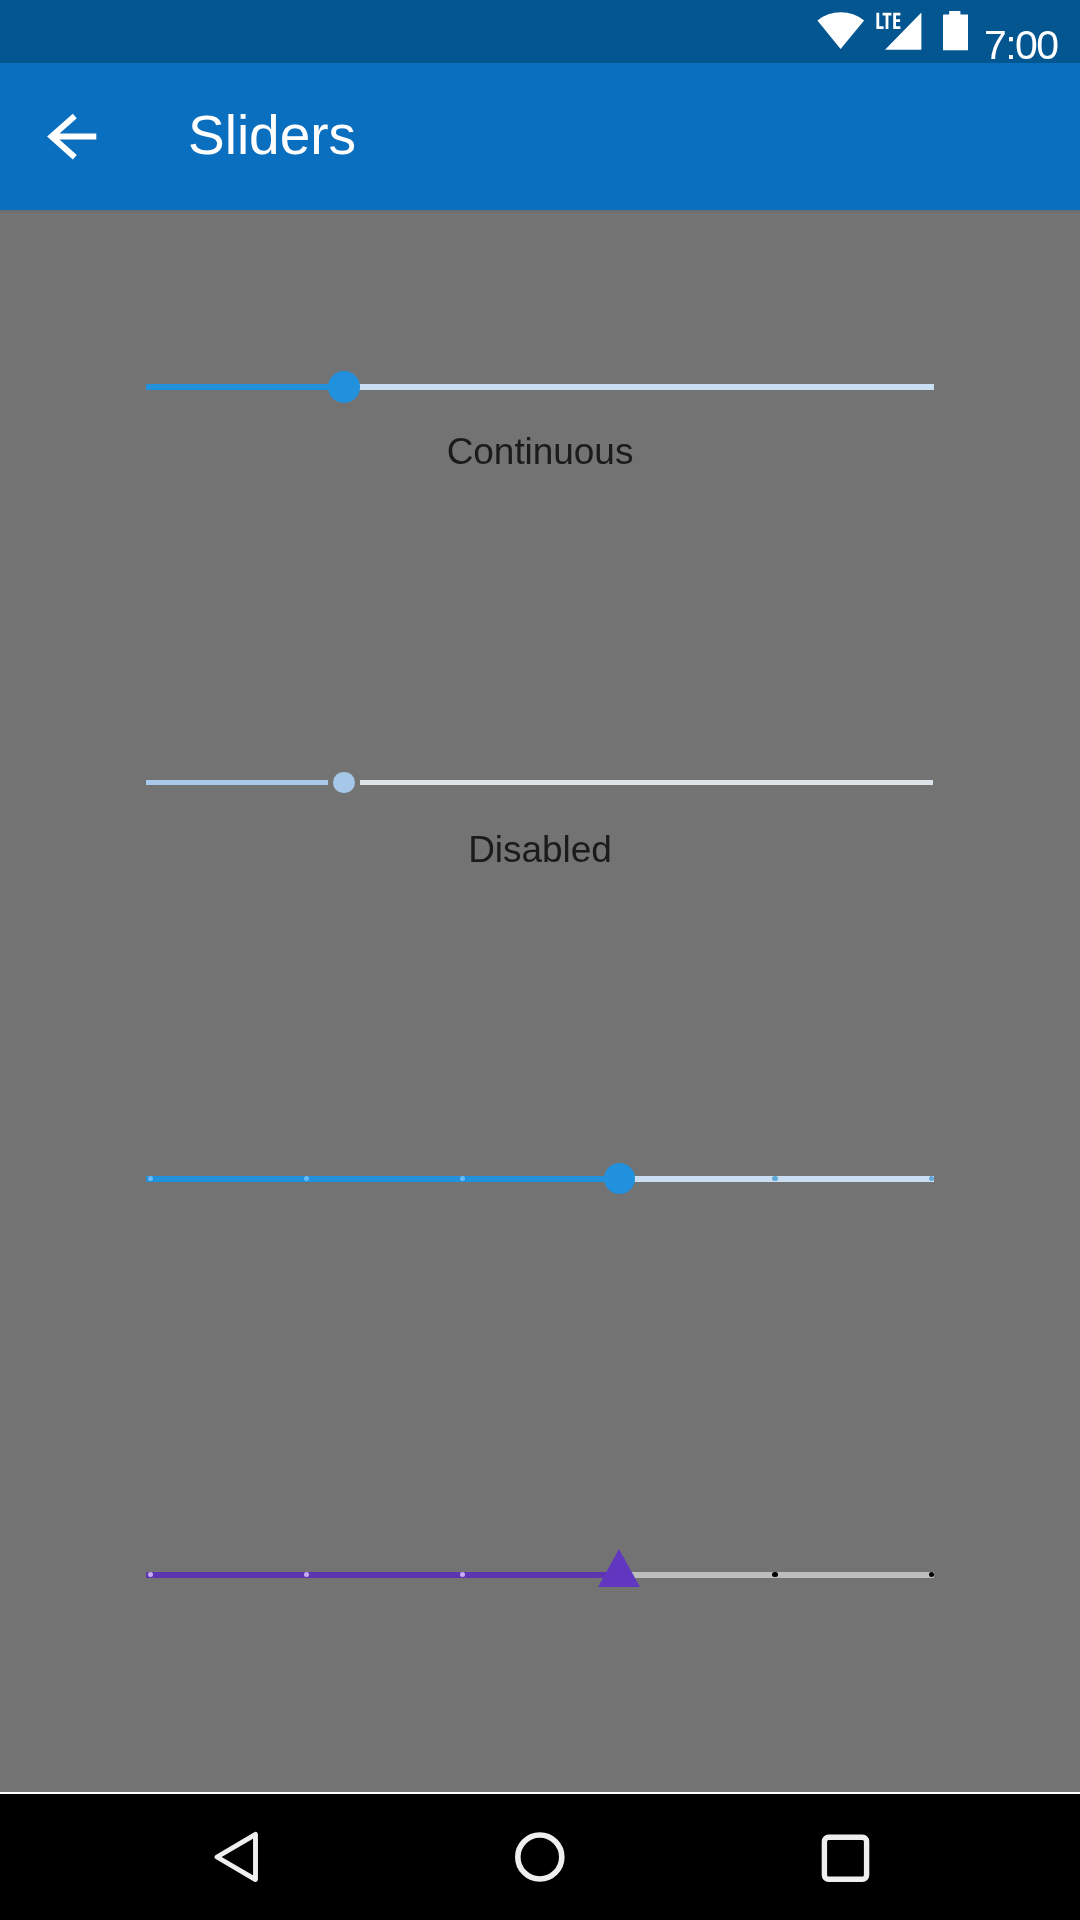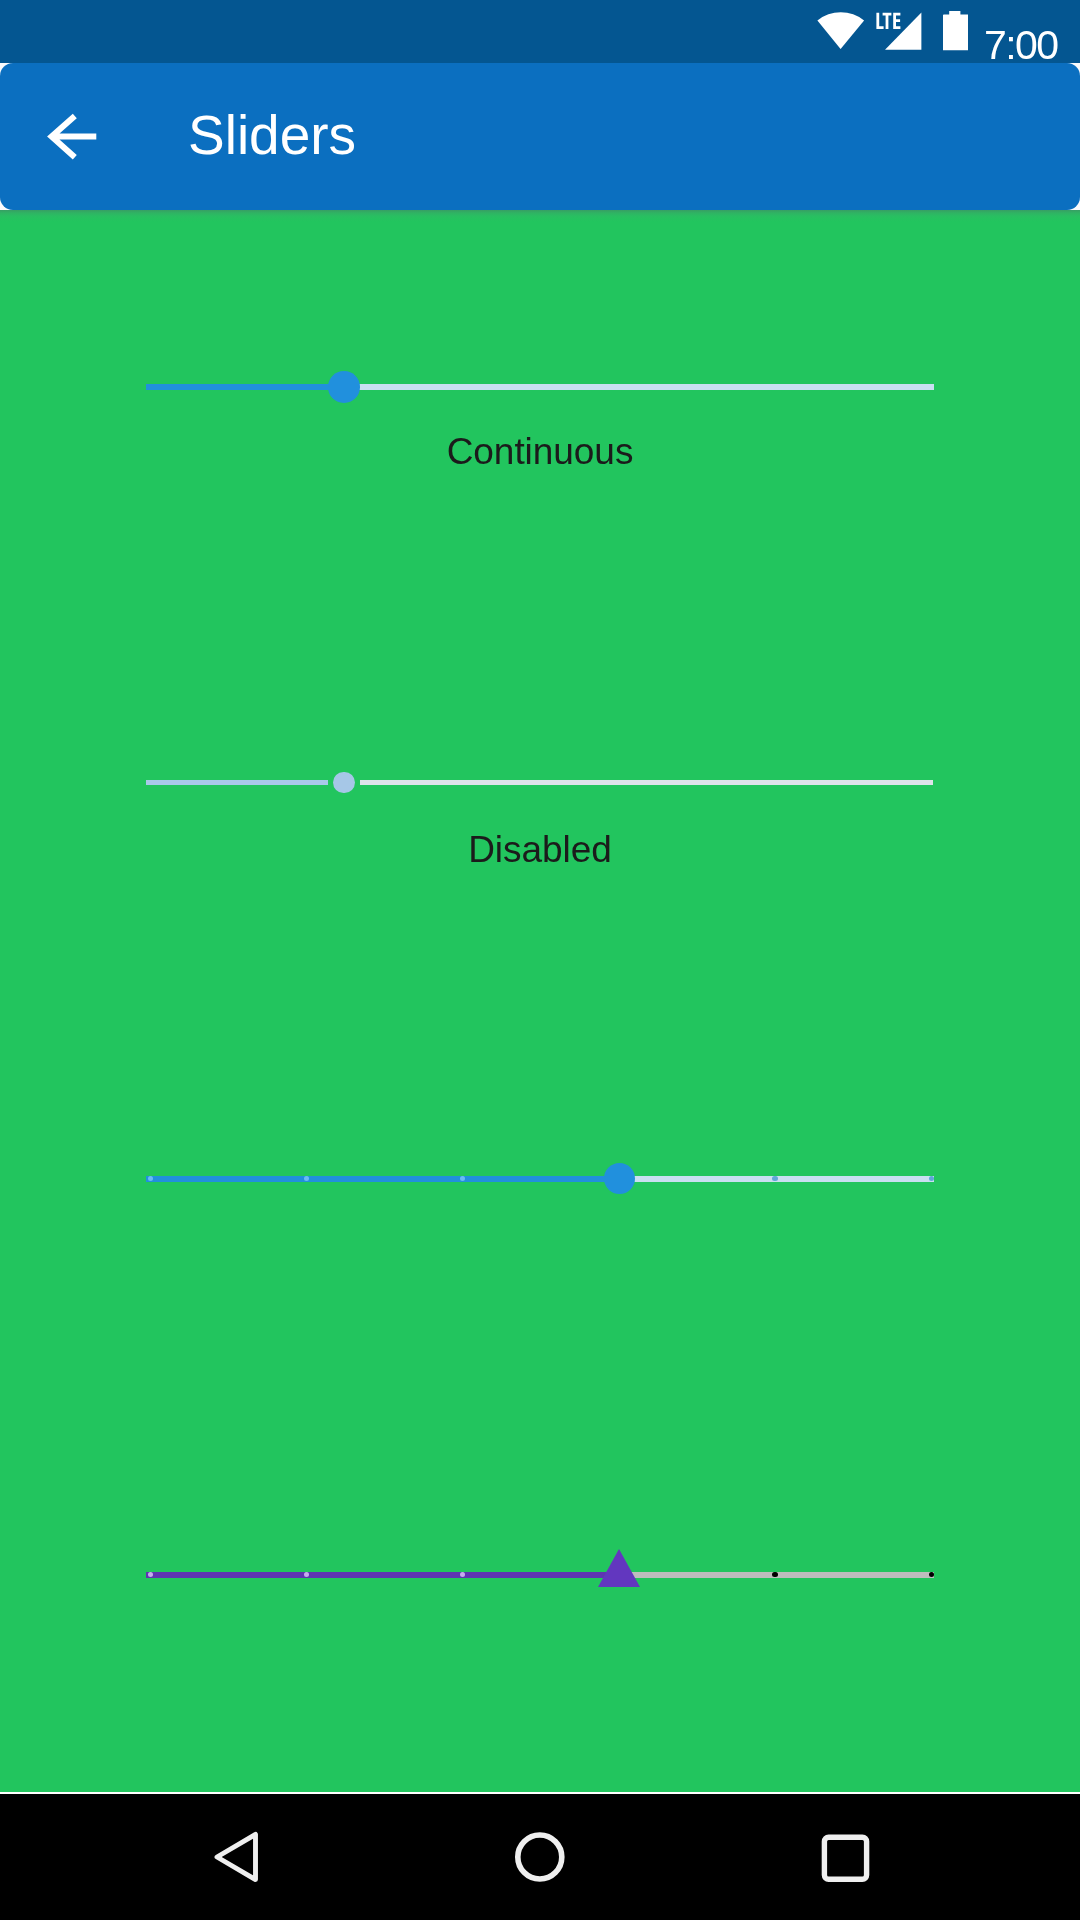--- a/index.html
+++ b/index.html
@@ -75,29 +75,29 @@
     </svg>
 
     <svg class="icon-battery" viewBox="0 0 25 40">
       <path d="M6.2 0.1 h11.2 v3.5 h7.4 a0.8 0.8 0 0 1 0.8 0.8 v34.9 h-25.6
                v-34.9 a0.8 0.8 0 0 1 0.8 -0.8 h5.4 z" fill="#ffffff"></path>
     </svg>
 
     <span class="sb-time">7:00</span>
   </div>
 
-  <div class="appbar" style="background-color: rgb(11, 111, 192); border-radius: 13px;">
+  <div class="appbar" style="background-color: rgb(11, 111, 192);">
     <svg class="back-btn" viewBox="0 0 56 56">
       <path d="M28.8 8.0 L5.6 28.6 L28.8 49.2 M5.6 28.6 H50.3" stroke="#ffffff" stroke-width="6" fill="none" stroke-linecap="butt" stroke-linejoin="miter" stroke-miterlimit="10"></path>
     </svg>
     <div class="appbar-title">Sliders</div>
   </div>
   <div class="appbar-shadow"></div>
 
-  <div class="content" style="background-color: #22c55e;">
+  <div class="content" style="background-color: #737373;">
       <div class="slider" style="top: 177px;">
         <div class="track-bg" style="top: -3px; height: 6px; background: rgb(201, 223, 241);"></div>
         <div class="track-fill" style="top: -3px; height: 6px; width: 196.88px; background: rgb(33, 144, 221);"></div>
         <div class="thumb" style="left: 182.08px; top: -15.8px; width: 31.6px; height: 31.6px; background: rgb(33, 144, 221);"></div>
       </div>
       <div class="label" style="top: 222.6px;">Continuous</div>
       <div class="slider" style="top: 572.5px;">
         <div class="track-bg" style="top: -2.5px; height: 5px; background: rgb(221, 227, 233); left: 213.78px; width: 573.72px;"></div>
         <div class="track-fill" style="top: -2.5px; height: 5px; width: 181.98px; background: rgb(168, 201, 233);"></div>
         <div class="thumb" style="left: 186.98px; top: -10.9px; width: 21.8px; height: 21.8px; background: rgb(166, 199, 231);"></div>

